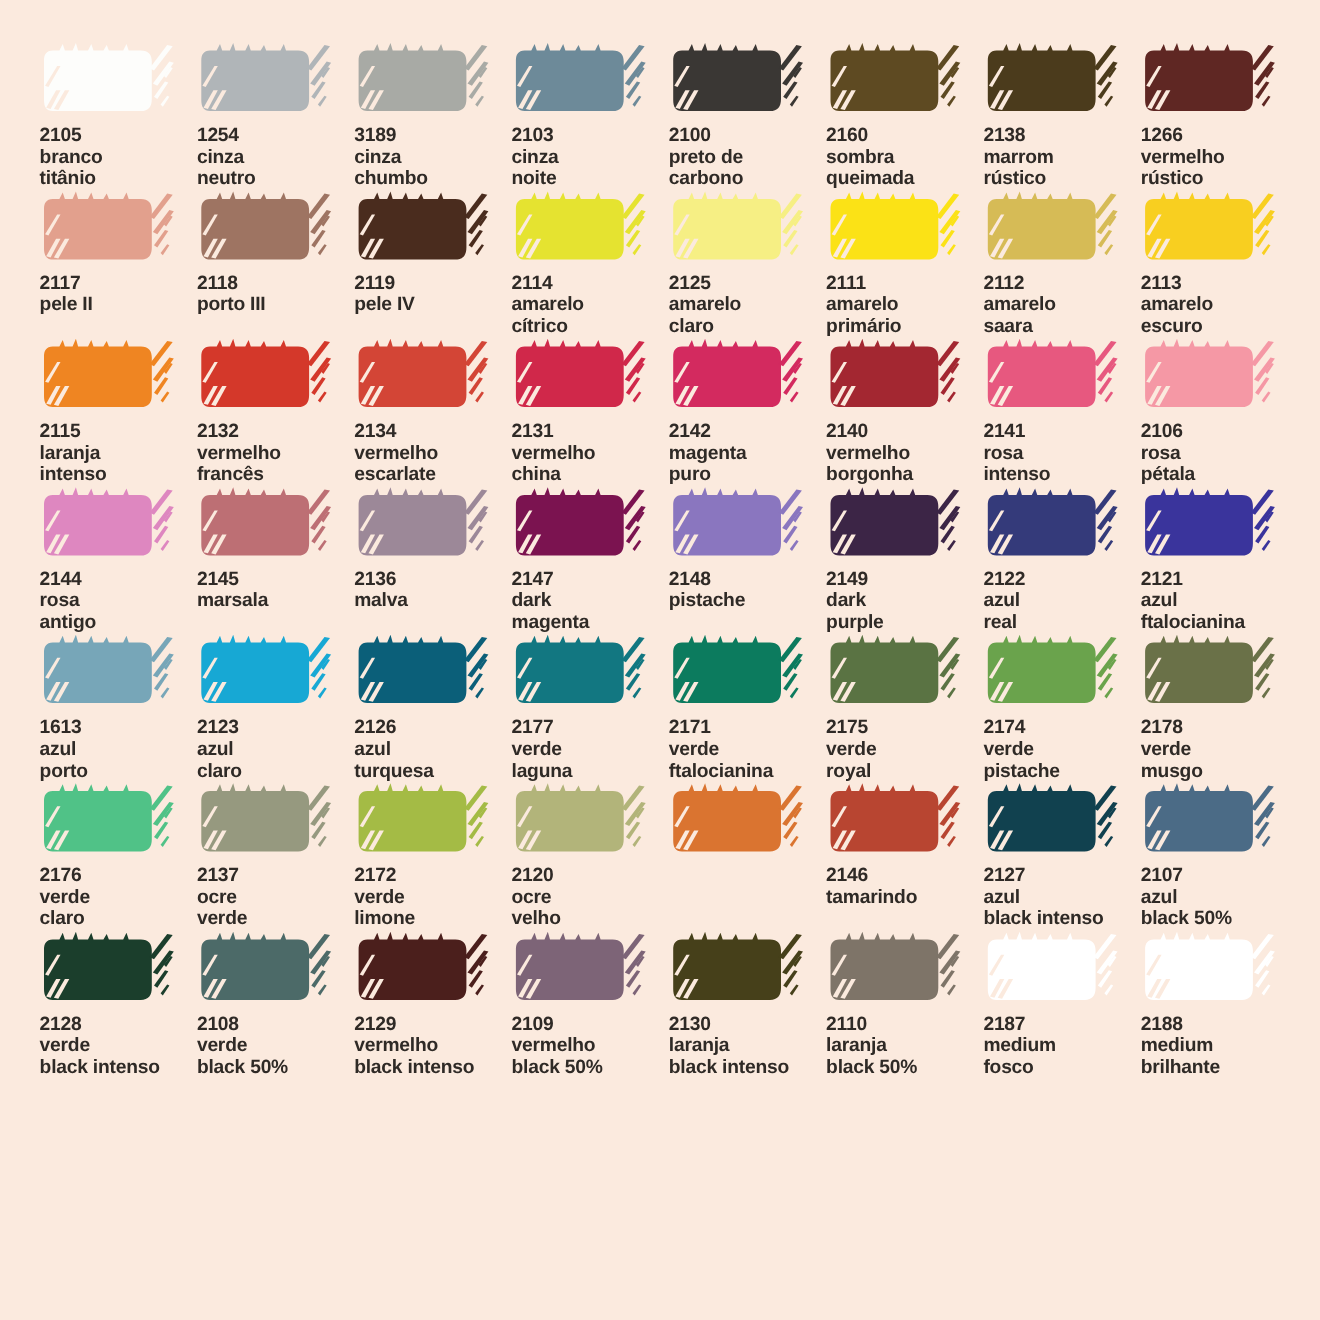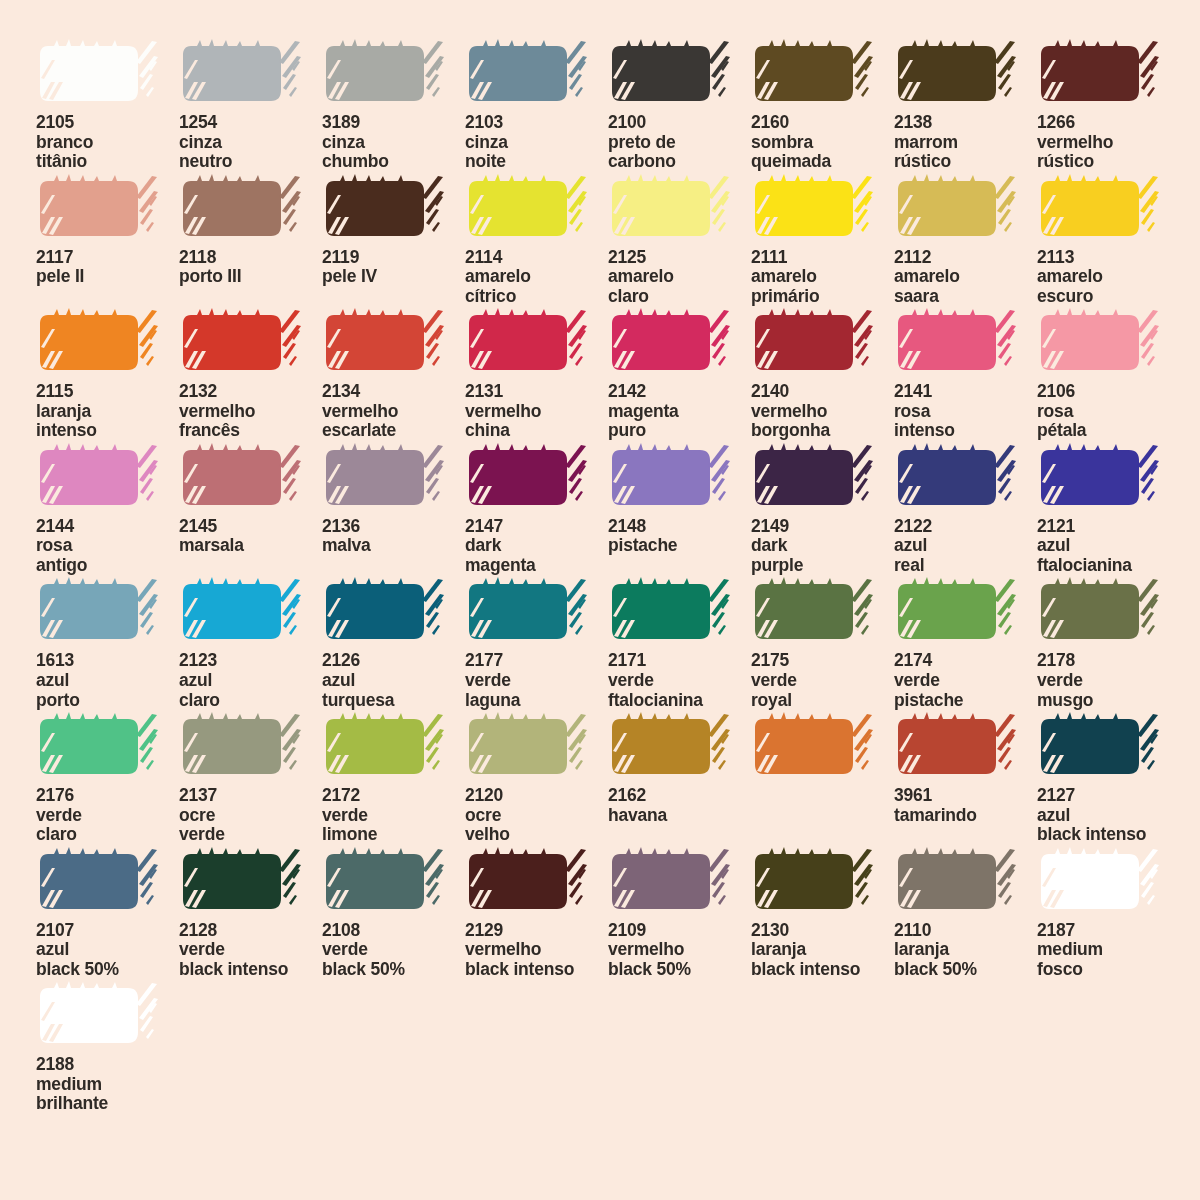--- a/index.html
+++ b/index.html
@@ -936,39 +936,20 @@
         </div>
         <div class="swatch-label">
           <span class="swatch-code">2120</span>
           <span class="swatch-name">ocre
 velho</span>
         </div>
       </div>
       <div class="swatch-cell">
         <div class="swatch-paint-wrap">
           <svg viewBox="0 0 124 72">
-            <path d="M4,17 C4,12 6,8 12,8 L18,8 L21,2 L23,8 L30,8 L33,1 L35,8 L44,8 L47,2 L49,8 L58,8 L61,3 L63,8 L76,8 L79,2 L81,8 L92,8 C99,8 102,12 102,18 L102,52 C102,59 99,63 92,63 L12,63 C6,63 4,59 4,53 Z" fill="#b58426"></path>
-            <path d="M100,24 L116,3 L121,4 L104,26 Z" fill="#b58426"></path>
-            <path d="M103,38 L118,18 L122,19 L107,40 Z" fill="#b58426"></path>
-            <path d="M104,50 L114,36 L117,37 L107,52 Z" fill="#b58426"></path>
-            <path d="M110,57 L116,49 L118,50 L112,59 Z" fill="#b58426"></path>
-            <path d="M113,31 L119,23 L121,24 L115,33 Z" fill="#b58426"></path>
-            <path d="M6,60 L15,44 L19,44 L10,61 Z" fill="#fbeade"></path>
-            <path d="M13,61 L23,44 L27,44 L17,62 Z" fill="#fbeade"></path>
-            <path d="M5,40 L16,22 L19,22 L8,41 Z" fill="#fbeade"></path>
-          </svg>
-        </div>
-        <div class="swatch-label">
-          <span class="swatch-code">2162</span>
-          <span class="swatch-name">havana</span>
-        </div>
-      </div>
-      <div class="swatch-cell">
-        <div class="swatch-paint-wrap">
-          <svg viewBox="0 0 124 72">
             <path d="M4,17 C4,12 6,8 12,8 L18,8 L21,2 L23,8 L30,8 L33,1 L35,8 L44,8 L47,2 L49,8 L58,8 L61,3 L63,8 L76,8 L79,2 L81,8 L92,8 C99,8 102,12 102,18 L102,52 C102,59 99,63 92,63 L12,63 C6,63 4,59 4,53 Z" fill="#da7430"></path>
             <path d="M100,24 L116,3 L121,4 L104,26 Z" fill="#da7430"></path>
             <path d="M103,38 L118,18 L122,19 L107,40 Z" fill="#da7430"></path>
             <path d="M104,50 L114,36 L117,37 L107,52 Z" fill="#da7430"></path>
             <path d="M110,57 L116,49 L118,50 L112,59 Z" fill="#da7430"></path>
             <path d="M113,31 L119,23 L121,24 L115,33 Z" fill="#da7430"></path>
             <path d="M6,60 L15,44 L19,44 L10,61 Z" fill="#fbeade"></path>
             <path d="M13,61 L23,44 L27,44 L17,62 Z" fill="#fbeade"></path>
             <path d="M5,40 L16,22 L19,22 L8,41 Z" fill="#fbeade"></path>
           </svg>
@@ -982,21 +963,21 @@
             <path d="M103,38 L118,18 L122,19 L107,40 Z" fill="#b84531"></path>
             <path d="M104,50 L114,36 L117,37 L107,52 Z" fill="#b84531"></path>
             <path d="M110,57 L116,49 L118,50 L112,59 Z" fill="#b84531"></path>
             <path d="M113,31 L119,23 L121,24 L115,33 Z" fill="#b84531"></path>
             <path d="M6,60 L15,44 L19,44 L10,61 Z" fill="#fbeade"></path>
             <path d="M13,61 L23,44 L27,44 L17,62 Z" fill="#fbeade"></path>
             <path d="M5,40 L16,22 L19,22 L8,41 Z" fill="#fbeade"></path>
           </svg>
         </div>
         <div class="swatch-label">
-          <span class="swatch-code">3961</span>
+          <span class="swatch-code">2146</span>
           <span class="swatch-name">tamarindo</span>
         </div>
       </div>
       <div class="swatch-cell">
         <div class="swatch-paint-wrap">
           <svg viewBox="0 0 124 72">
             <path d="M4,17 C4,12 6,8 12,8 L18,8 L21,2 L23,8 L30,8 L33,1 L35,8 L44,8 L47,2 L49,8 L58,8 L61,3 L63,8 L76,8 L79,2 L81,8 L92,8 C99,8 102,12 102,18 L102,52 C102,59 99,63 92,63 L12,63 C6,63 4,59 4,53 Z" fill="#11414f"></path>
             <path d="M100,24 L116,3 L121,4 L104,26 Z" fill="#11414f"></path>
             <path d="M103,38 L118,18 L122,19 L107,40 Z" fill="#11414f"></path>
             <path d="M104,50 L114,36 L117,37 L107,52 Z" fill="#11414f"></path>

